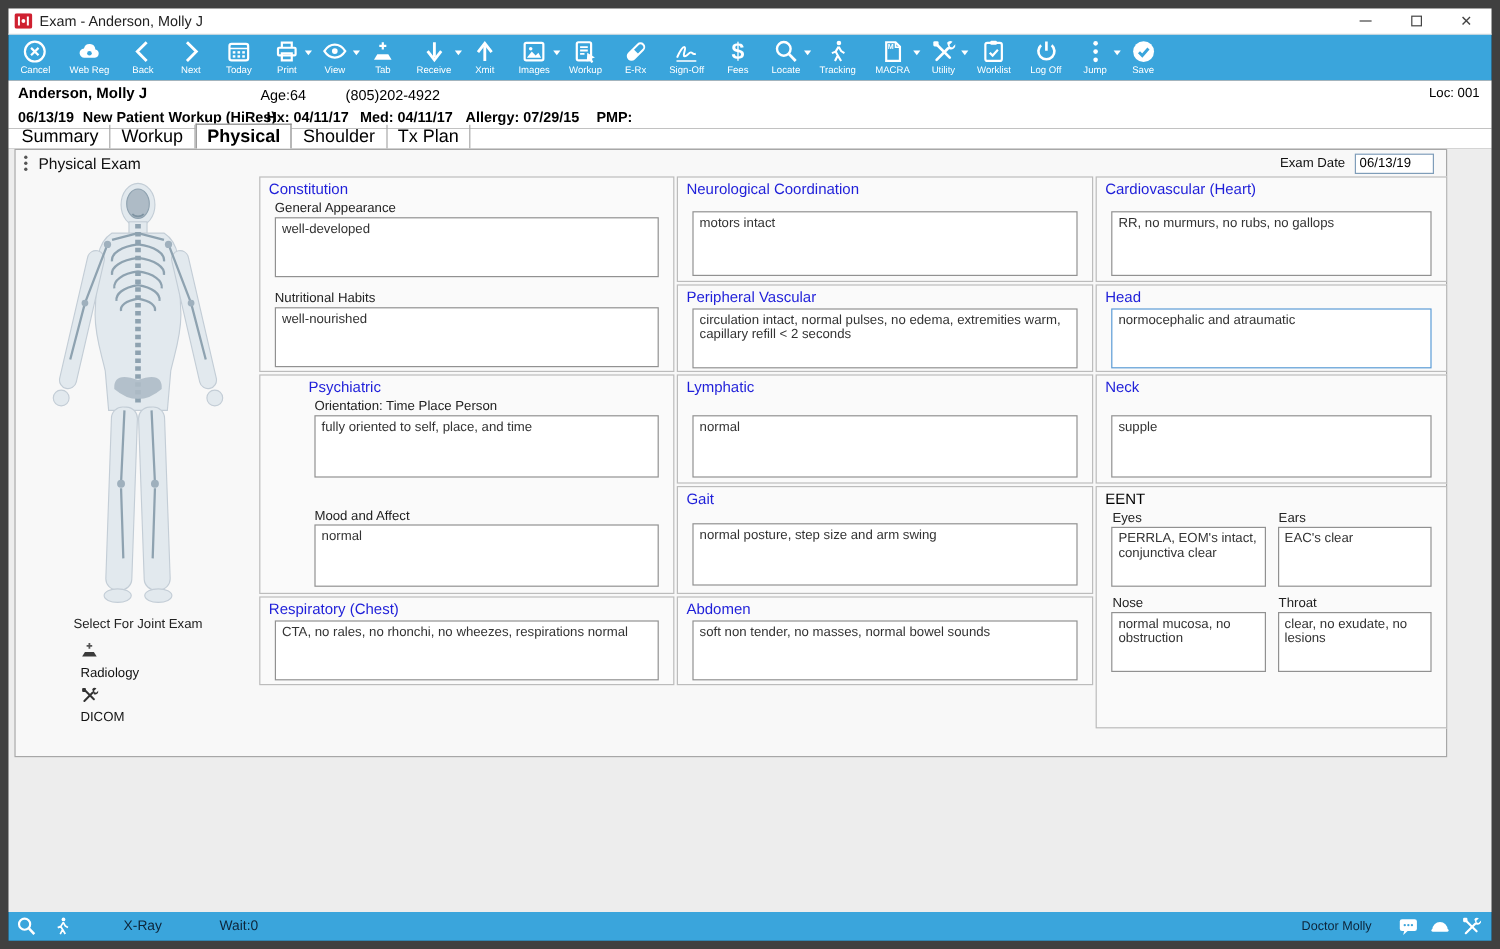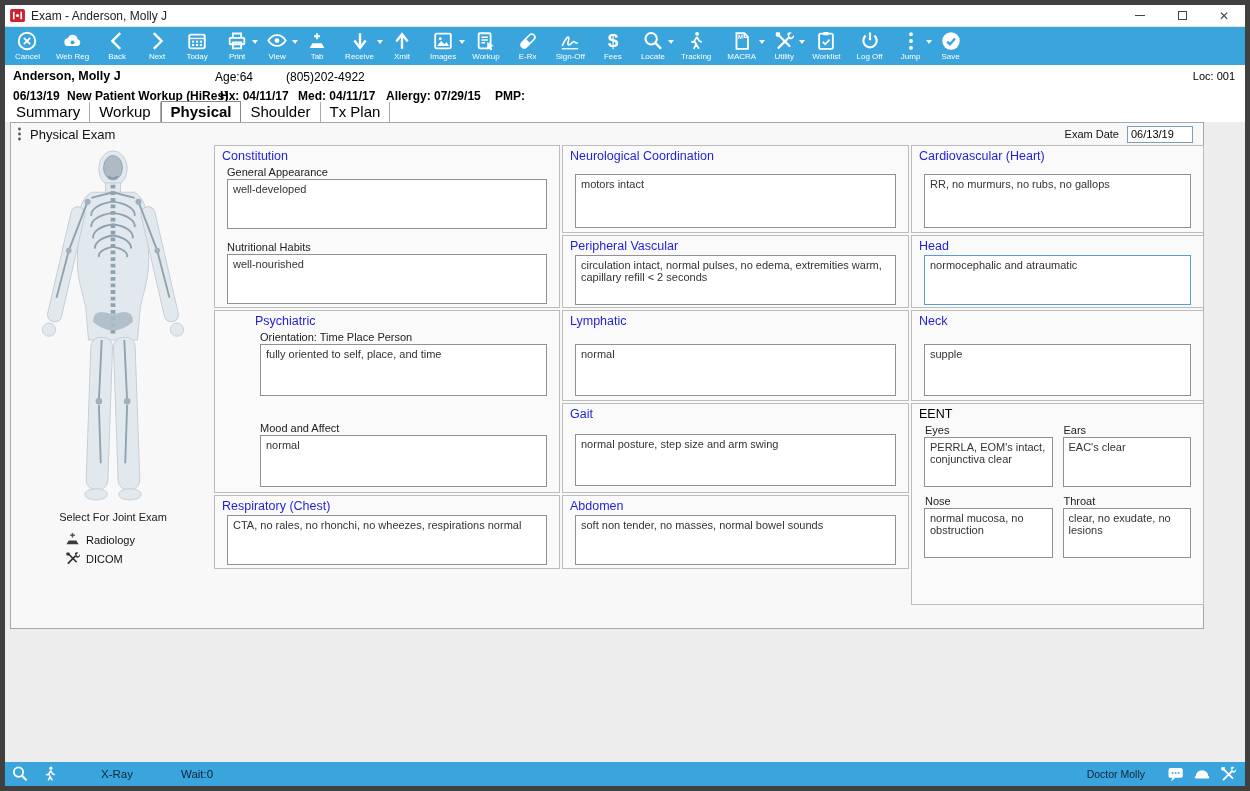--- a/index.html
+++ b/index.html
@@ -1,18 +1,18 @@
 <!DOCTYPE html>
 <html><head>
 <meta charset="utf-8">
 <style>
   * { margin:0; padding:0; box-sizing:border-box; }
   html,body { width:1250px; height:791px; overflow:hidden; }
   body { font-family:"Liberation Sans", sans-serif; background:#fff; }
-  .window { position:absolute; inset:0; border:5px solid #404040; background:#000000;text-decoration:underline; }
+  .window { position:absolute; inset:0; border:7px solid #404040; background:#000000;text-decoration:underline; }
 
   
   .titlebar { position:absolute; left:0; top:0; right:0; height:22px; background:#fff; display:flex; align-items:center; border-bottom:1px solid #e6e6e6; }
   .appicon { width:15px; height:13px; margin:0 6px 0 5px; }
   .title-text { font-size:12px; color:#222; }
   .win-controls { margin-left:auto; display:flex; height:100%; }
   .win-btn { width:42px; display:flex; align-items:center; justify-content:center; color:#444; font-size:12px; cursor:default; }
   .min-glyph { width:10px; height:0; border-top:1px solid #444; display:inline-block; }
   .max-glyph { width:9px; height:9px; border:1px solid #444; display:inline-block; }
 
@@ -43,21 +43,21 @@
   .panel-title { font-size:13px; color:#111; }
   .examdate-wrap { margin-left:auto; display:flex; align-items:center; margin-right:10px; }
   .examdate-label { font-size:11px; color:#111; margin-right:8px; }
   .examdate-input { width:66px; height:17px; border:1px solid #7f9db9; font-size:11px; padding:0 3px; font-family:"Liberation Sans", sans-serif; background:#fff; }
 
   
   .exam-sidebar { position:absolute; left:2px; top:22px; width:200px; bottom:0; text-align:center; }
   .skeleton { cursor:pointer; }
   .sidebar-caption { font-size:11px; color:#222; margin-top:4px; }
   .sidebar-links { width:96px; margin:9px auto 0 auto; text-align:left; }
-  .slink { display:flex; align-items:flex-end; gap:6px; font-size:11px; color:#111; cursor:pointer; margin-bottom:5px; }
+  .slink { display:flex; align-items:flex-start; gap:6px; font-size:11px; color:#111; cursor:pointer; margin-bottom:5px;flex-direction:column; }
   .slink svg { width:15px; height:14px; }
 
   
   .col { position:absolute; top:22px; display:flex; flex-direction:column; gap:2px; }
   .col1 { left:203px; width:346px; }
   .col2 { left:551px; width:347px; }
   .col3 { left:900px; width:293px; }
   .card { background:#fafafa; border:1px solid #bcbcbc; }
   .card h3 { font-size:12.5px; font-weight:normal; color:#1f1fd9; padding:3px 7px 1px 7px; cursor:pointer; }
   .card h3.plain { color:#000; cursor:default; }

